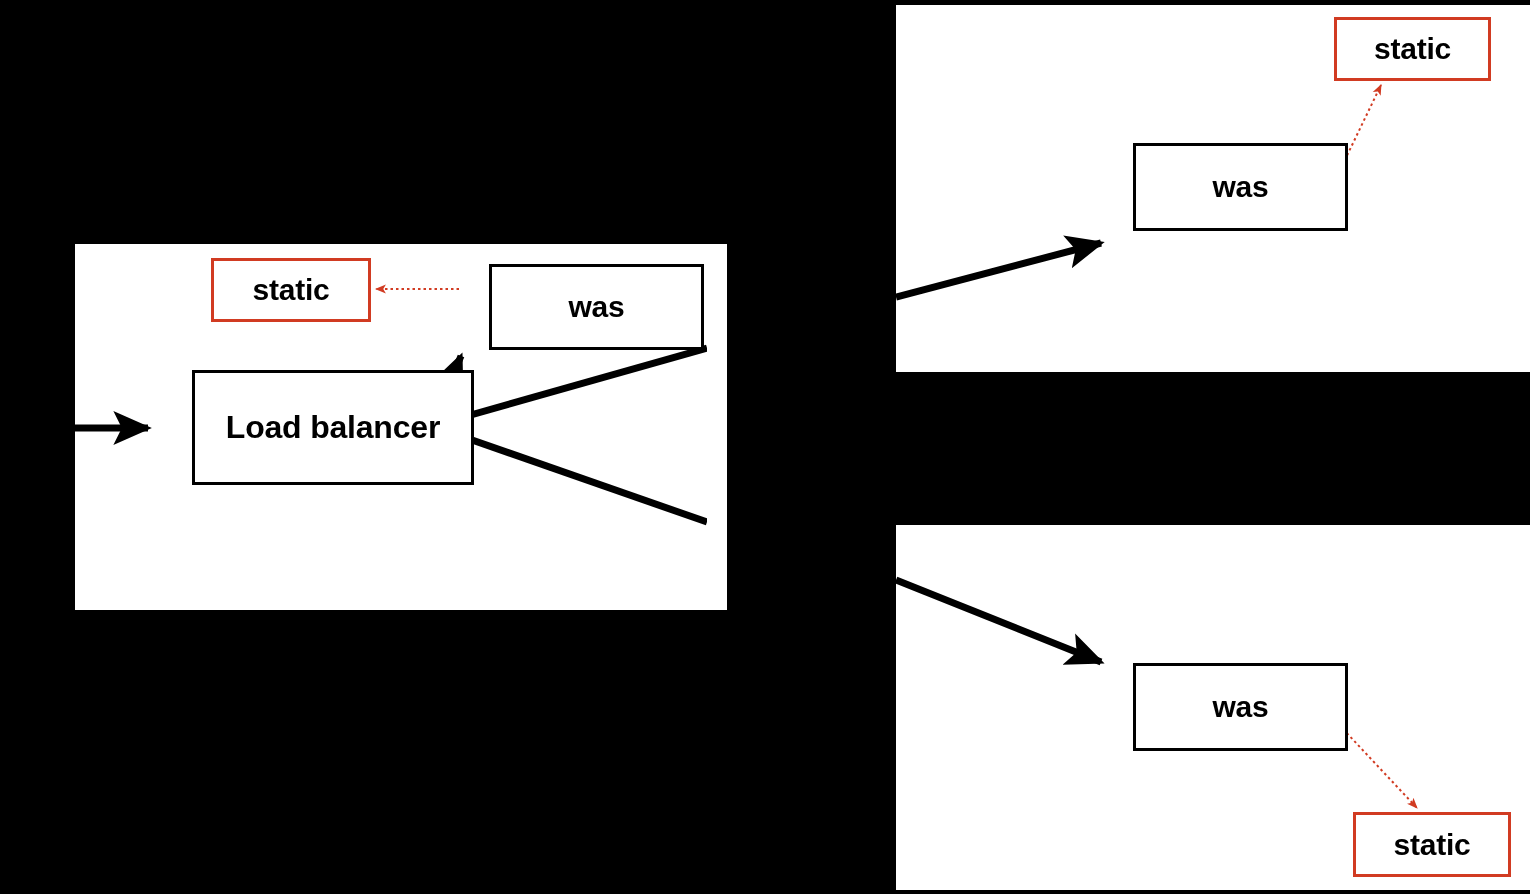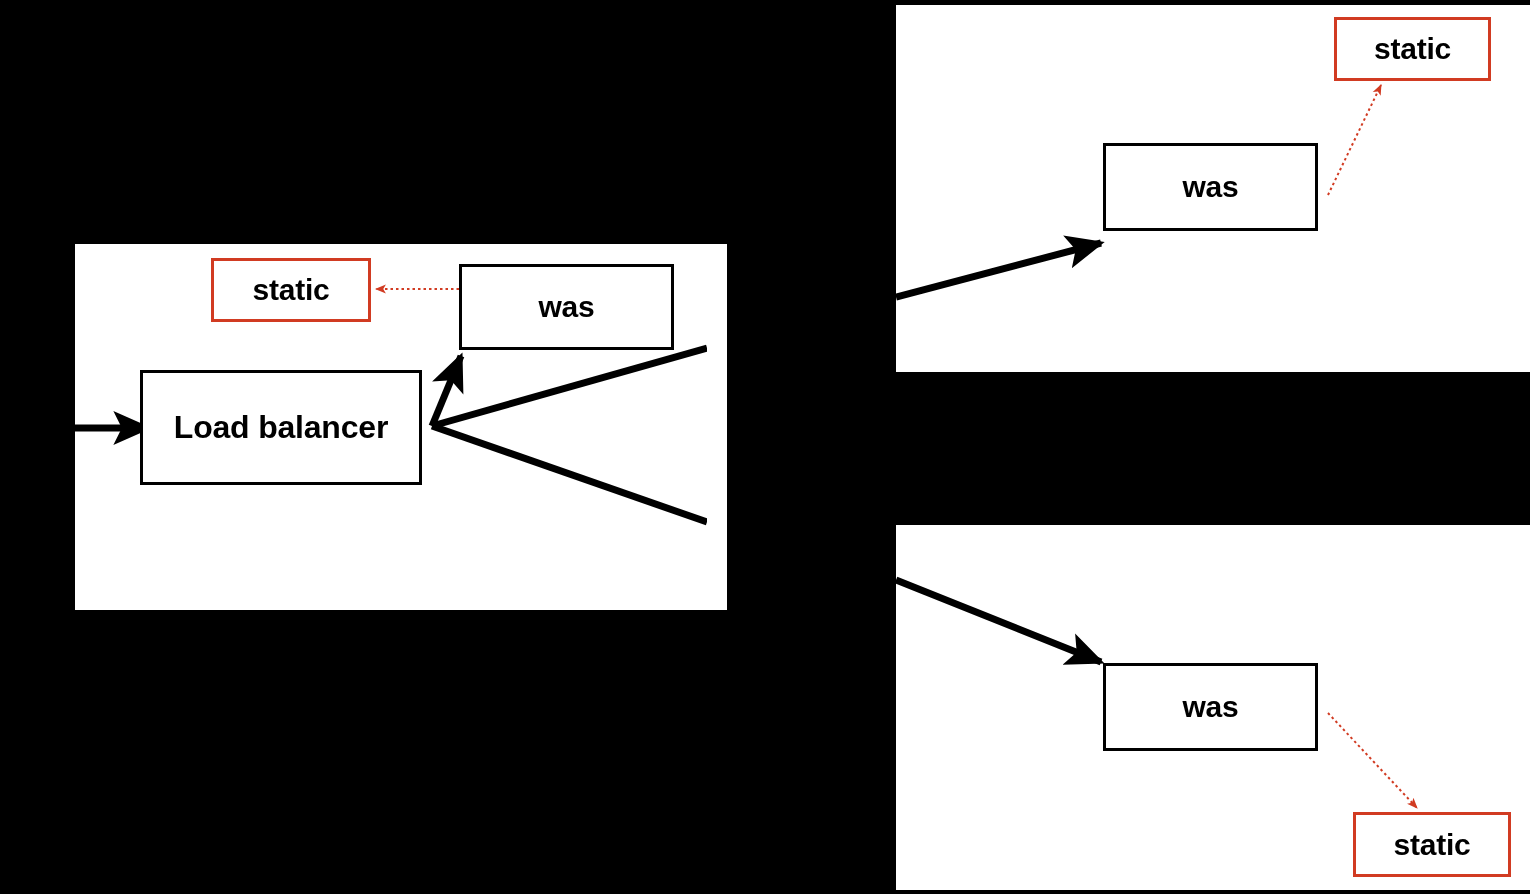--- a/index.html
+++ b/index.html
@@ -39,20 +39,21 @@
     display: flex;
     align-items: center;
     justify-content: center;
     color: #000000;
     font-weight: bold;
     letter-spacing: -0.2px;
     white-space: nowrap;
   }
   .node-black {
     border: 3px solid #0f172a;
+    margin-left: 30px;
   }
   .node-red {
     border: 3px solid #d13b22;
   }
 </style>
 </head>
 <body>
 
 <div id="canvas" style="width: 1530px; height: 894px; background: rgb(0, 0, 0);">
 
@@ -71,21 +72,21 @@
         <line x1="357" y1="182" x2="632" y2="104" stroke="#000000" stroke-width="7" stroke-linecap="butt"></line>
         <line x1="357" y1="182" x2="632" y2="278" stroke="#000000" stroke-width="7" stroke-linecap="butt"></line>
         <line x1="384" y1="45" x2="301" y2="45" stroke="#d13b22" stroke-width="2" stroke-dasharray="2.5 3" stroke-linecap="butt" marker-end="url(#ah-red-overview-panel)"></line>
       </svg>
   <div class="node node-red" style="left: 136px; top: 14px; width: 160px; height: 64px; font-size: 30px; border-color: rgb(209, 59, 34); color: rgb(0, 0, 0);">
         <span>static</span>
       </div>
       <div class="node node-black" style="left: 384px; top: 20px; width: 215px; height: 86px; font-size: 30px; border-color: rgb(0, 0, 0); color: rgb(0, 0, 0);">
         <span>was</span>
       </div>
-      <div class="node node-black" style="left: 65px; top: 126px; width: 282px; height: 115px; font-size: 32px; border-color: rgb(0, 0, 0); color: rgb(0, 0, 0);">
+      <div class="node node-black" style="left: 87px; top: 126px; width: 282px; height: 115px; font-size: 32px; border-color: rgb(0, 0, 0); color: rgb(0, 0, 0);">
         <span>Load balancer</span>
       </div>
     </div>
 
   <div class="panel" id="panel-top-right-panel" style="left: 896px; top: 5px; width: 634px; height: 367px; background: rgb(255, 255, 255);">
     <svg class="panel-svg" id="svg-top-right-panel" xmlns="http://www.w3.org/2000/svg" width="634" height="367" viewBox="0 0 634 367">
         <defs>
           <marker id="ah-black-top-right-panel" viewBox="0 0 10 10" refX="9" refY="5" markerWidth="5.5" markerHeight="5.5" orient="auto-start-reverse">
             <path d="M0,0.6 L10,5 L0,9.4 L2.2,5 Z" fill="#000000"></path>
           </marker>

